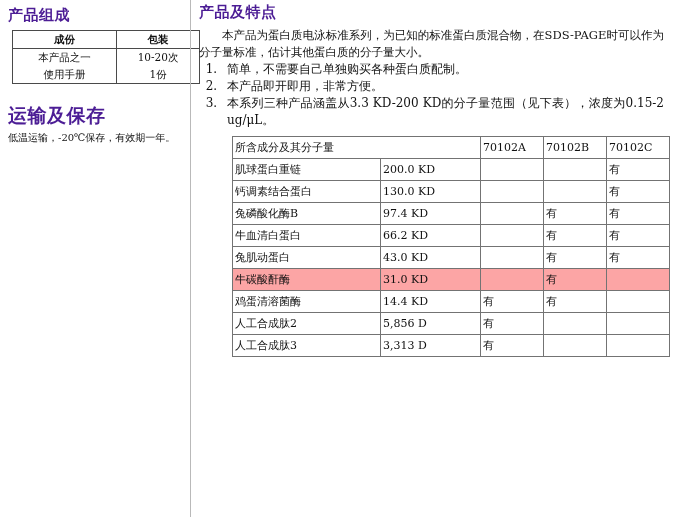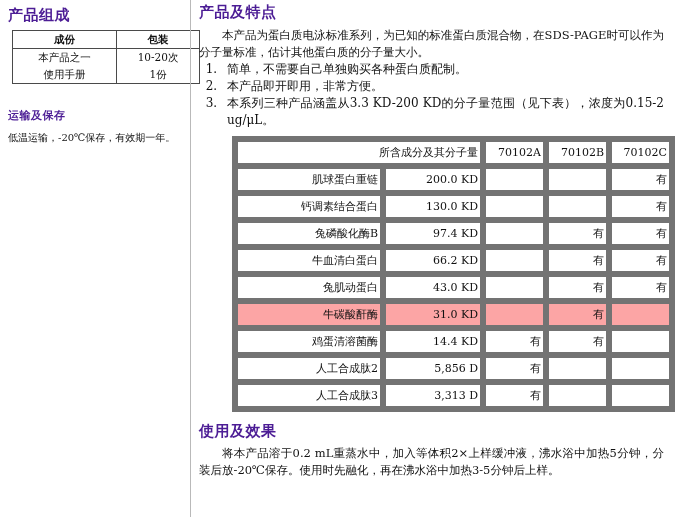--- a/index.html
+++ b/index.html
@@ -44,21 +44,21 @@
 
   .red-head {
     color: #4c1d95;
     font-weight: bold;
     font-size: 15px;
     line-height: 19px;
     letter-spacing: 0.5px;
     margin: 0 0 5px 0;
     font-family: "DejaVu Serif", "Liberation Serif", serif;
   }
-  .red-head.small { font-size: 11px; }
+  .red-head.small { font-size: 19px; }
 
   table.comp-table {
     border-collapse: collapse;
     width: 188px;
     margin: 2px 4px 0 4px;
     font-size: 10.5px;
     line-height: 13px;
   }
   table.comp-table td, table.comp-table th {
     border: 1px solid #4a4a4a;
@@ -125,22 +125,22 @@
 
   
   table.main-table {
     border-collapse: collapse;
     width: 438px;
     margin: 7px 0 0 33px;
     font-size: 11px;
     table-layout: fixed;
   }
   table.main-table td, table.main-table th {
-    border: 6px solid #737373;
-    text-align: right;
+    border: 1px solid #737373;
+    text-align: left;
     padding: 3px 2px 3px 2px;
     font-weight: normal;
     height: 14px;
     color: #111;
   }
   table.main-table th { font-weight: normal; }
   .col-name  { width: 148px; }
   .col-mw    { width: 100px; }
   .col-code  { width: 63px; }
   .row-tint  { background: #fca5a5; }
@@ -274,19 +274,15 @@
           <tr>
             <td>人工合成肽3</td>
             <td>3,313 D</td>
             <td>有</td>
             <td></td>
             <td></td>
           </tr>
         </tbody>
     </table>
 
-    <div class="bottom-block">
-      <div class="red-head">使用及效果</div>
-      <p class="para indent">将本产品溶于0.2 mL重蒸水中，加入等体积2×上样缓冲液，沸水浴中加热5分钟，分装后放-20℃保存。使用时先融化，再在沸水浴中加热3-5分钟后上样。</p>
-    </div>
 
   </div>
 </div>
 
 </body></html>

